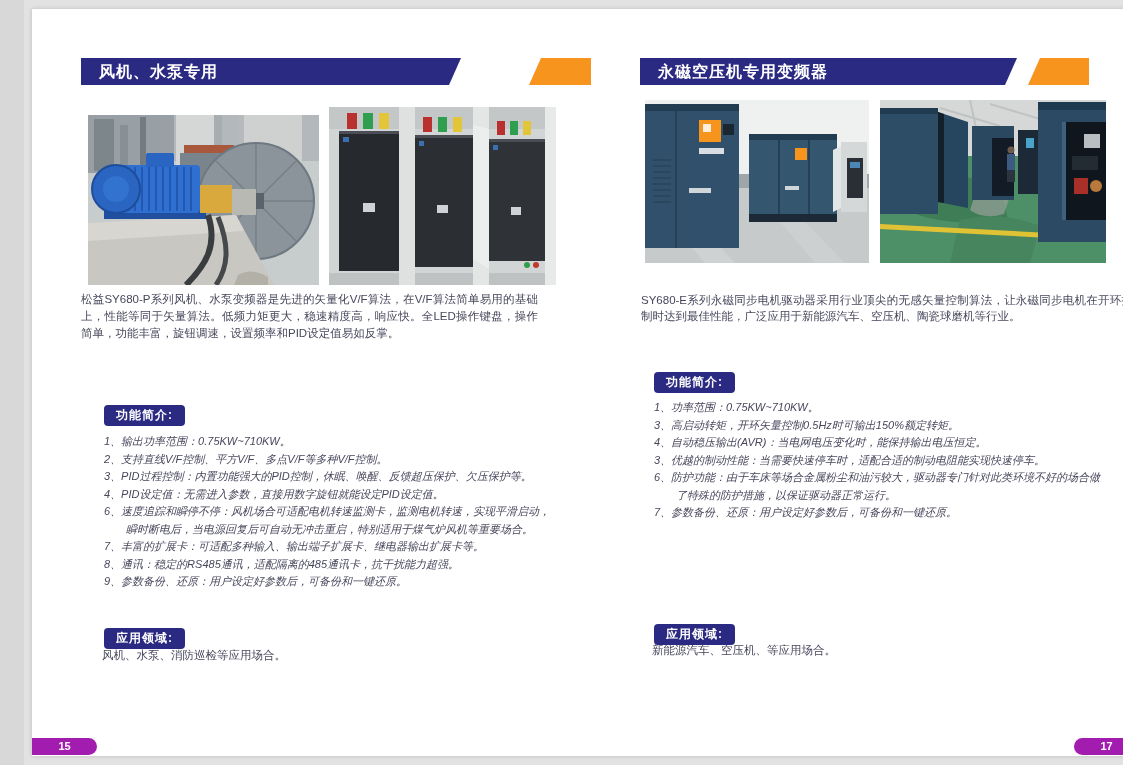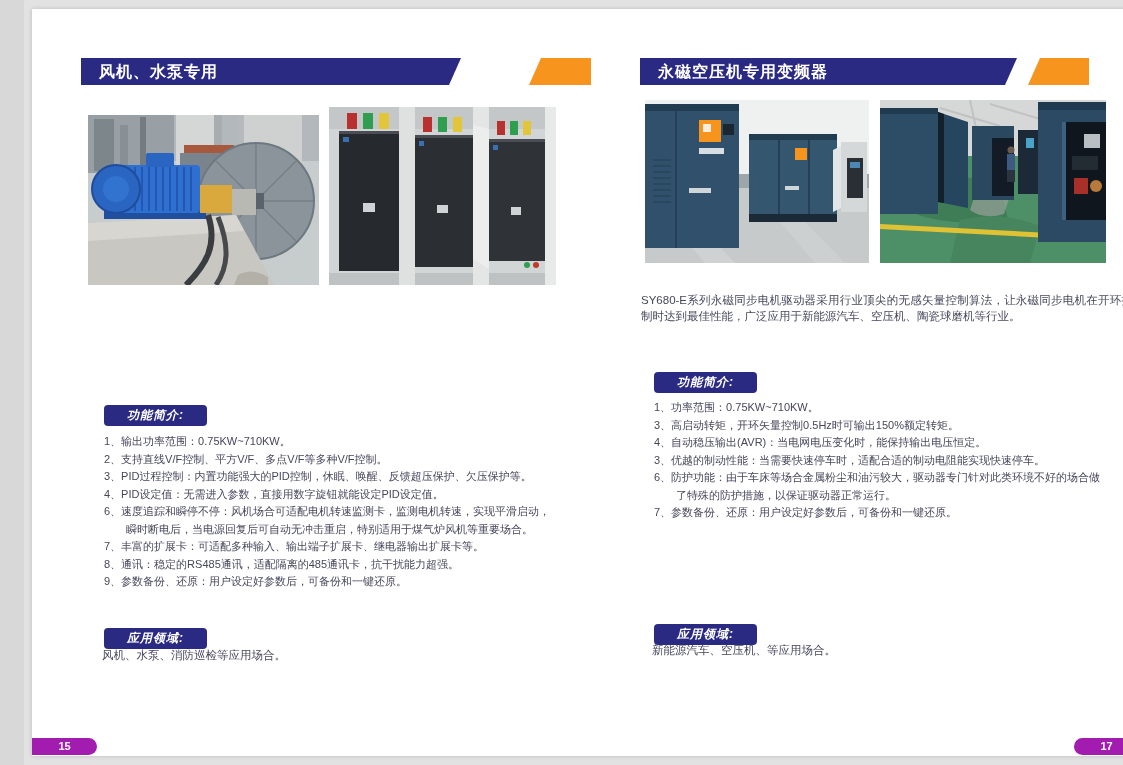--- a/index.html
+++ b/index.html
@@ -15,24 +15,24 @@
                     line-height:27px;padding-left:18px;letter-spacing:1px;white-space:nowrap;}
   .header .orange{position:absolute;top:0;height:27px;background:#f7941e;
                   clip-path:polygon(12px 0,100% 0,100% 100%,0 100%);}
   
   .photo{position:absolute;display:block;}
   
   .intro{position:absolute;font-size:11.5px;line-height:17px;color:#47475c;
          text-align:justify;margin:0;}
   
   .badge{position:absolute;background:#2b2a82;color:#ffffff;font-weight:bold;
-         font-size:12px;height:21px;line-height:21px;padding:0 23px;border-radius:4px;
-         letter-spacing:1px;white-space:nowrap;font-style:italic;}
-  
-  .feat-list{position:absolute;font-size:11px;color:#47475c;}
+         font-size:12px;height:21px;line-height:21px;padding:0 12px;border-radius:4px;
+         letter-spacing:1px;white-space:nowrap;}
+  
+  .feat-list{position:absolute;font-size:11px;color:#47475c;font-style:italic;}
   .feat-list .item{line-height:17.5px;padding-left:22px;text-indent:-22px;}
   
   .apps{position:absolute;font-size:11.5px;color:#47475c;margin:0;white-space:nowrap;}
   
   .tab{position:absolute;top:738px;width:65px;height:17px;background:#a21caf;
        color:#fff;font-size:11px;font-weight:bold;text-align:center;line-height:17px;}
   .tab.l{left:8px;border-radius:0 9px 9px 0;}
   .tab.r{left:1050px;border-radius:9px 0 0 9px;}
 </style>
 </head>
@@ -119,20 +119,21 @@
         <rect x="108" y="98" width="11" height="8"></rect>
         <rect x="182" y="100" width="10" height="8"></rect>
       <rect x="14" y="30" width="6" height="5" fill="#3a6fb0"></rect>
         <rect x="90" y="34" width="5" height="5" fill="#3a6fb0"></rect>
         <rect x="164" y="38" width="5" height="5" fill="#3a6fb0"></rect>
     </g>
     <circle cx="198" cy="158" r="3" fill="#2f9e4f"></circle>
       <circle cx="207" cy="158" r="3" fill="#c0392b"></circle>
   </svg>
 
+  <p class="intro" style="left:57px;top:291px;width:457px;">松益SY680-P系列风机、水泵变频器是先进的矢量化V/F算法，在V/F算法简单易用的基础上，性能等同于矢量算法。低频力矩更大，稳速精度高，响应快。全LED操作键盘，操作简单，功能丰富，旋钮调速，设置频率和PID设定值易如反掌。</p>
 
   <div class="badge" style="left:80px;top:405px;">功能简介:</div>
 
   <div class="feat-list" style="left:80px;top:433px;width:455px;">
     <div class="item">1、输出功率范围：0.75KW~710KW。</div>
     <div class="item">2、支持直线V/F控制、平方V/F、多点V/F等多种V/F控制。</div>
     <div class="item">3、PID过程控制：内置功能强大的PID控制，休眠、唤醒、反馈超压保护、欠压保护等。</div>
     <div class="item">4、PID设定值：无需进入参数，直接用数字旋钮就能设定PID设定值。</div>
     <div class="item">6、速度追踪和瞬停不停：风机场合可适配电机转速监测卡，监测电机转速，实现平滑启动，瞬时断电后，当电源回复后可自动无冲击重启，特别适用于煤气炉风机等重要场合。</div>
     <div class="item">7、丰富的扩展卡：可适配多种输入、输出端子扩展卡、继电器输出扩展卡等。</div>

